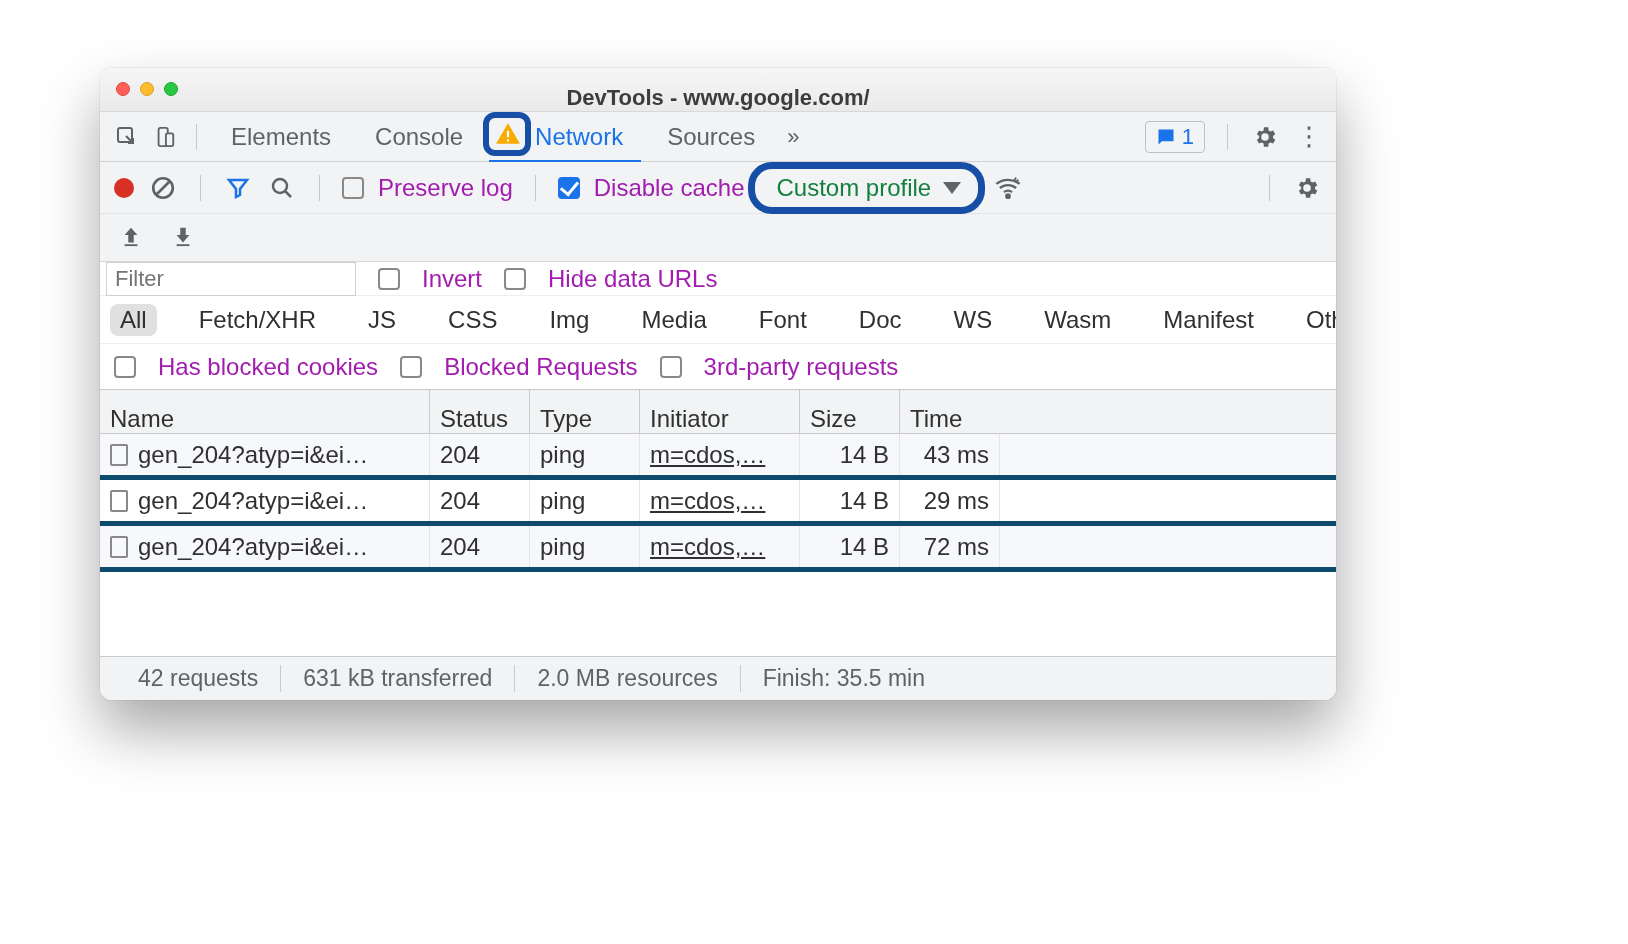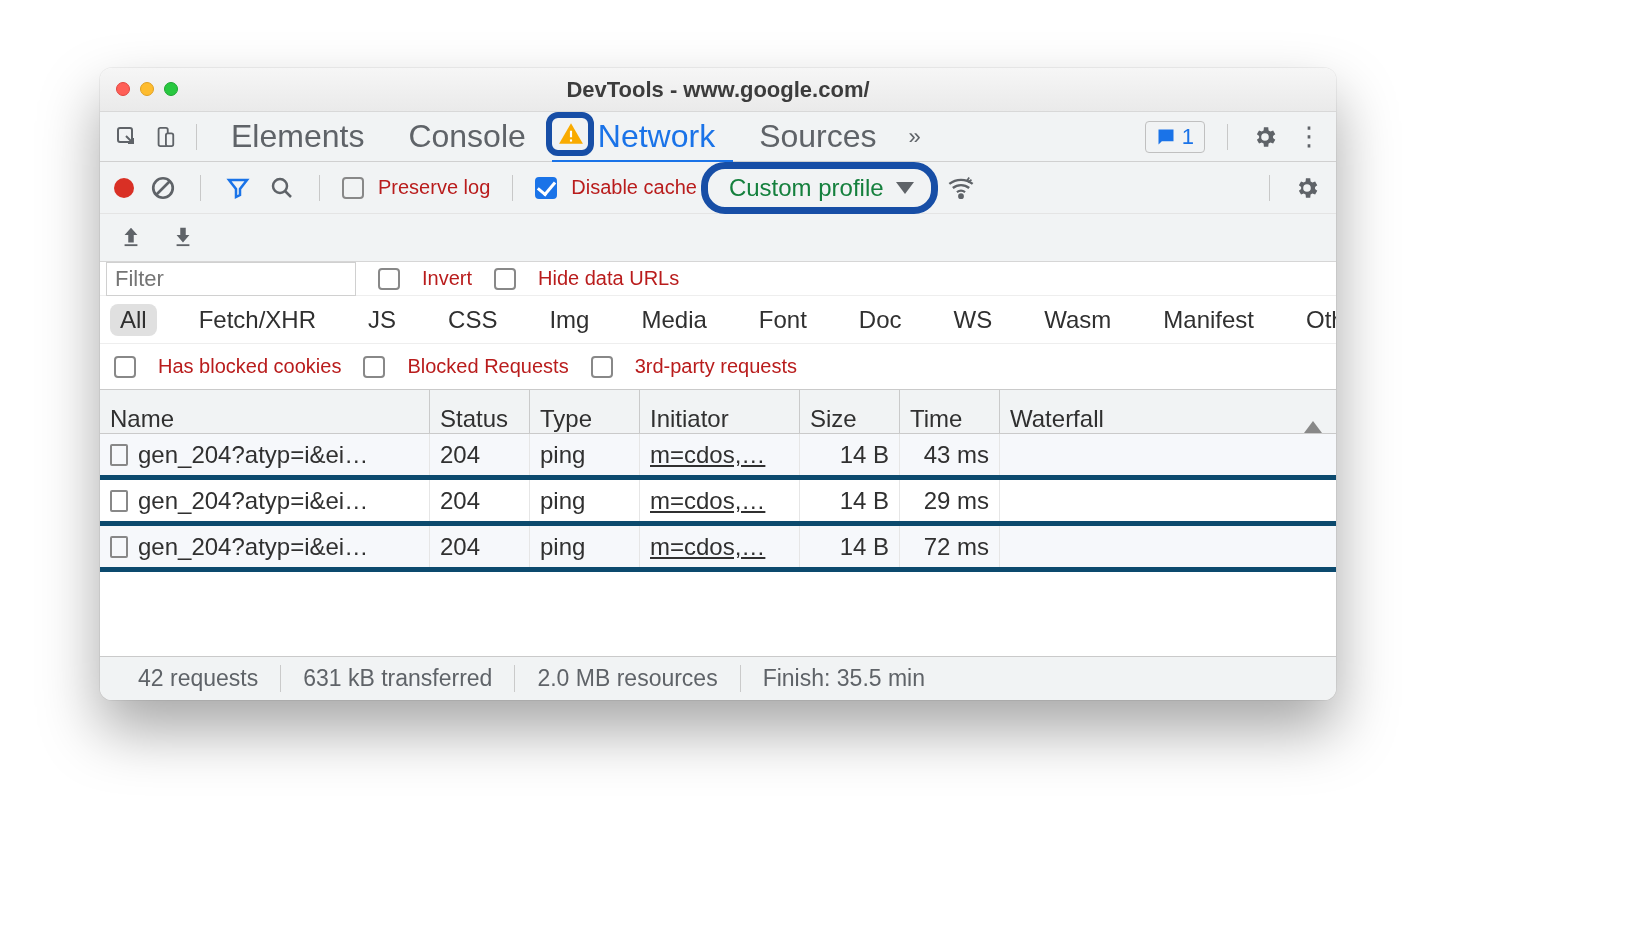--- a/index.html
+++ b/index.html
@@ -4,47 +4,47 @@
 <style>
   * { box-sizing: border-box; margin: 0; padding: 0; }
   html, body { width: 1628px; height: 944px; background: transparent; font-family: -apple-system, "Helvetica Neue", Arial, sans-serif; }
   .canvas { position: relative; width: 1628px; height: 944px; }
   .win {
     position: absolute; left: 100px; top: 68px; width: 1236px; height: 632px;
     background: #fff; border-radius: 12px; overflow: hidden;
     box-shadow: 0 30px 60px rgba(0,0,0,0.35), 0 0 0 1px rgba(0,0,0,0.05);
   }
   
-  .titlebar { height: 44px; background: linear-gradient(#f6f6f6,#eaeaea); border-bottom:1px solid #d8d8d8; display:flex; align-items:center; position:relative; }
+  .titlebar { height: 44px; background: linear-gradient(#f6f6f6,#eaeaea); border-bottom:1px solid #d8d8d8; display:flex; align-items:flex-end; position:relative; }
   .traffic { position:absolute; left:16px; top:14px; display:flex; gap:10px; }
   .dot { width:14px; height:14px; border-radius:50%; }
   .dot.red { background:#ff5f57; border:1px solid #e14640; }
   .dot.yellow { background:#febc2e; border:1px solid #dfa023; }
   .dot.green { background:#28c840; border:1px solid #1fa633; }
   .title { flex:1; text-align:center; font-weight:700; font-size:22px; color:#3c3c3c; }
   
   .tabrow { height:50px; background:#f1f3f4; border-bottom:1px solid #d0d0d0; display:flex; align-items:center; padding:0 12px; gap:8px; position:relative; }
   .ico { display:inline-flex; align-items:center; justify-content:center; width:30px; height:30px; color:#5f6368; }
   .divider { width:1px; height:26px; background:#c8c8c8; margin:0 8px; }
-  .tab { font-size:32px; color:#5f6368; padding:0 18px; height:50px; display:flex; align-items:center; position:relative; cursor:pointer; }
+  .tab { font-size:24px; color:#5f6368; padding:0 18px; height:50px; display:flex; align-items:center; position:relative; cursor:pointer; }
   .tab.active { color:#1a73e8; }
   .tab.active::after { content:""; position:absolute; left:0; right:0; bottom:-1px; height:3px; background:#1a73e8; }
   .warn-highlight { position:absolute; width:48px; height:44px; border:6px solid #174ea6; border-radius:12px; }
   .warn-tri { color:#f29900; }
   .chev { font-size:22px; color:#5f6368; padding:0 6px; cursor:pointer; }
   .right-tools { margin-left:auto; display:flex; align-items:center; gap:14px; }
   .badge { display:flex; align-items:center; gap:6px; border:1px solid #c0c0c0; border-radius:4px; padding:2px 10px; color:#1a73e8; font-size:22px; }
   
   .toolbar { height:52px; background:#f1f3f4; border-bottom:1px solid #e4e4e4; display:flex; align-items:center; padding:0 14px; gap:14px; position:relative; }
   .rec { width:20px; height:20px; background:#d93025; border-radius:50%; }
   .clear svg, .funnel svg, .search svg, .gear svg, .wifi svg { display:block; }
   .chk { width:22px; height:22px; border:2px solid #888; border-radius:4px; display:inline-block; position:relative; flex:0 0 auto; }
   .chk.checked { background:#1a73e8; border-color:#1a73e8; }
   .chk.checked::after { content:""; position:absolute; left:4px; top:-1px; width:8px; height:14px; border:solid #fff; border-width:0 3px 3px 0; transform:rotate(40deg); }
-  .lbl { font-size:20px; color:#b91c1c; }
+  .lbl { font-size:24px; color:#a21caf; }
   .throttle-wrap { position:relative; }
   .throttle { display:flex; align-items:center; gap:12px; font-size:24px; color:#15803d; padding:4px 18px; }
   .throttle-highlight { position:absolute; inset:-8px -6px -8px -10px; border:7px solid #174ea6; border-radius:24px; pointer-events:none; }
   .tri-down { width:0; height:0; border-left:9px solid transparent; border-right:9px solid transparent; border-top:12px solid #5f6368; }
   
   .iorow { height:48px; background:#f1f3f4; border-bottom:1px solid #d6d6d6; display:flex; align-items:center; gap:30px; padding:0 20px; }
   .arrow { color:#5f6368; }
   
   .filterrow { height:34px; background:#fff; display:flex; align-items:center; gap:22px; padding:0 6px; border-bottom:1px solid #eee; }
   .filterinput { width:250px; height:34px; border:1px solid #d0d0d0; background:#fff; font-size:22px; padding:0 8px; color:#666; }
@@ -247,24 +247,20 @@
           </div>
       <div class="th">
             <span>Initiator</span>
           </div>
       <div class="th">
             <span>Size</span>
           </div>
       <div class="th">
             <span>Time</span>
           </div>
-      <div class="th">
-            <span>Waterfall</span>
-            <span class="sort-tri"></span>
-          </div>
     </div>
     <div id="tbody">
           <div class="trow">
             <div class="td">
               <span class="doc-ico"></span>
               <span>gen_204?atyp=i&amp;ei…</span>
             </div>
             <div class="td">204</div>
             <div class="td">ping</div>
             <div class="td initiator">

